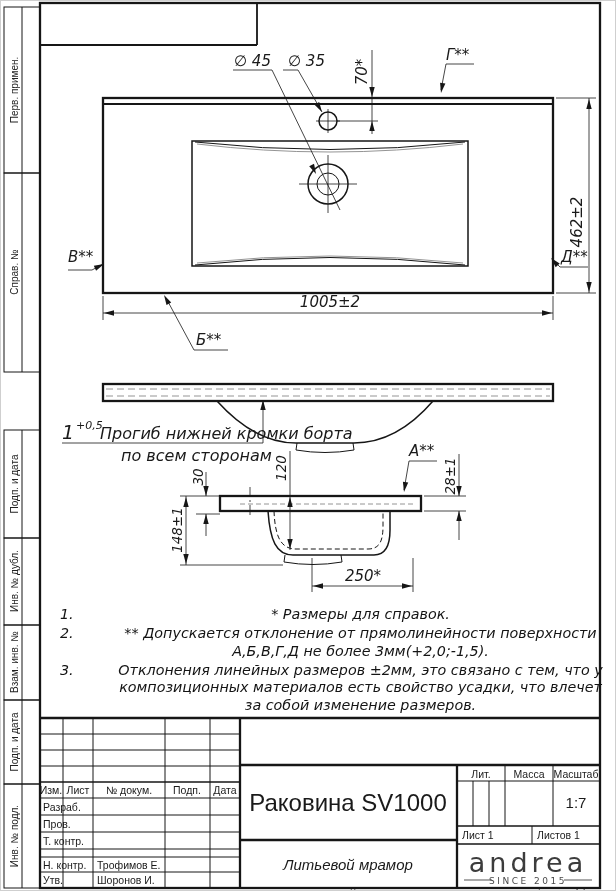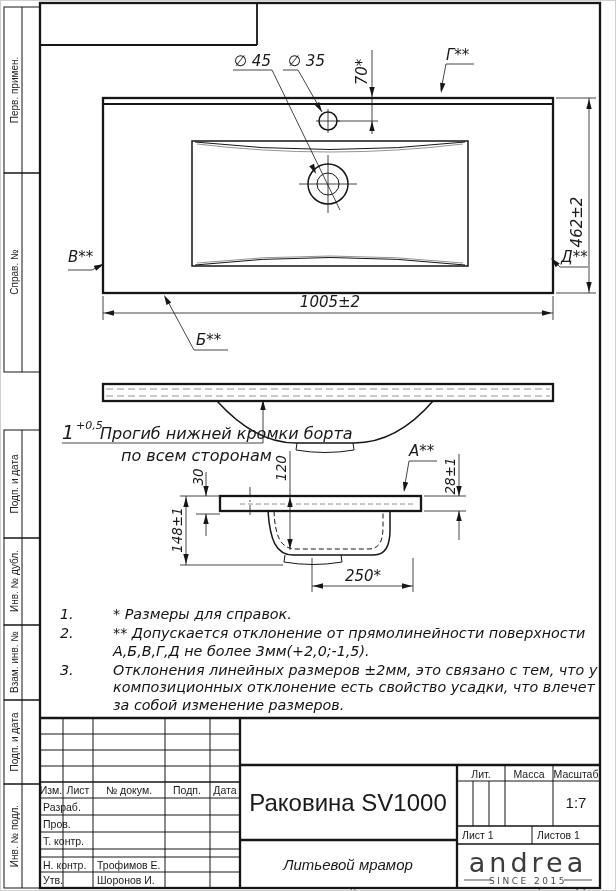--- a/index.html
+++ b/index.html
@@ -27,21 +27,21 @@
   svg text.ttl{font:24px "Liberation Sans",sans-serif;}
   svg text.mat{font:italic 15px "Liberation Sans",sans-serif;}
   svg text.scl{font:15px "Liberation Sans",sans-serif;}
   svg text.logo{font:27px "DejaVu Sans",sans-serif;fill:#3c3c3c;letter-spacing:4px;}
   svg text.logosub{font:9px "DejaVu Sans",sans-serif;fill:#4a4a4a;letter-spacing:2.5px;}
   svg .ah{fill:#161616;stroke:none;}
   #notes{position:absolute;left:60px;top:606px;width:548px;
          font:italic 14.3px "DejaVu Sans",sans-serif;color:#141414;line-height:1.25;}
   #notes .note{display:flex;margin-bottom:1px;}
   #notes .num{width:30px;flex:none;}
-  #notes .ntx{flex:1;padding-left:23px;}
+  #notes .ntx{flex:1;padding-left:23px;text-align:center;}
   #footer{position:absolute;left:40px;top:888px;width:560px;font:10px "Liberation Sans",sans-serif;color:#555;}
   #footer .copy{position:absolute;left:310px;top:0;}
   #footer .fmt{position:absolute;right:14px;top:0;}
   .edge{position:absolute;inset:0;border:1px solid #cfcfcf;pointer-events:none;}
 </style>
 </head>
 <body>
 
 <div id="sheet">
 <svg width="616" height="891" viewBox="0 0 616 891">
@@ -236,21 +236,21 @@
   <div class="note">
     <span class="num">1.</span>
     <span class="ntx">*  Размеры для справок.</span>
   </div>
   <div class="note">
     <span class="num">2.</span>
     <span class="ntx">** Допускается отклонение от прямолинейности поверхности А,Б,В,Г,Д не более 3мм(+2,0;-1,5).</span>
   </div>
   <div class="note">
     <span class="num">3.</span>
-    <span class="ntx">Отклонения линейных размеров ±2мм, это связано с тем, что у композиционных отклонение есть свойство усадки, что влечет за собой изменение размеров.</span>
+    <span class="ntx">Отклонения линейных размеров ±2мм, это связано с тем, что у композиционных материалов есть свойство усадки, что влечет за собой изменение размеров.</span>
   </div>
 </div>
 
 <div id="footer">
   <span class="copy">Копировал</span>
   <span class="fmt">Формат А4</span>
 </div>
 
 <div class="edge"></div>
 </div>

